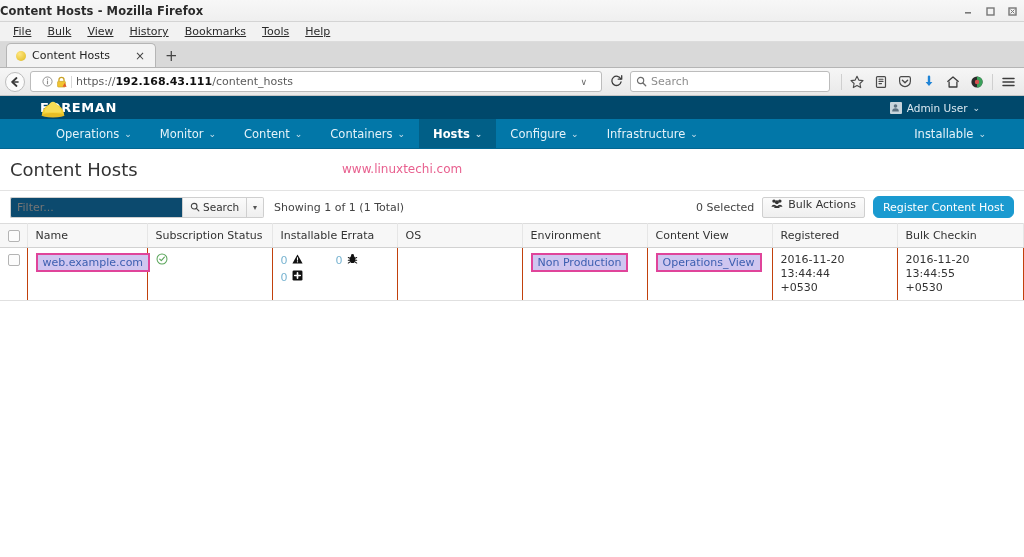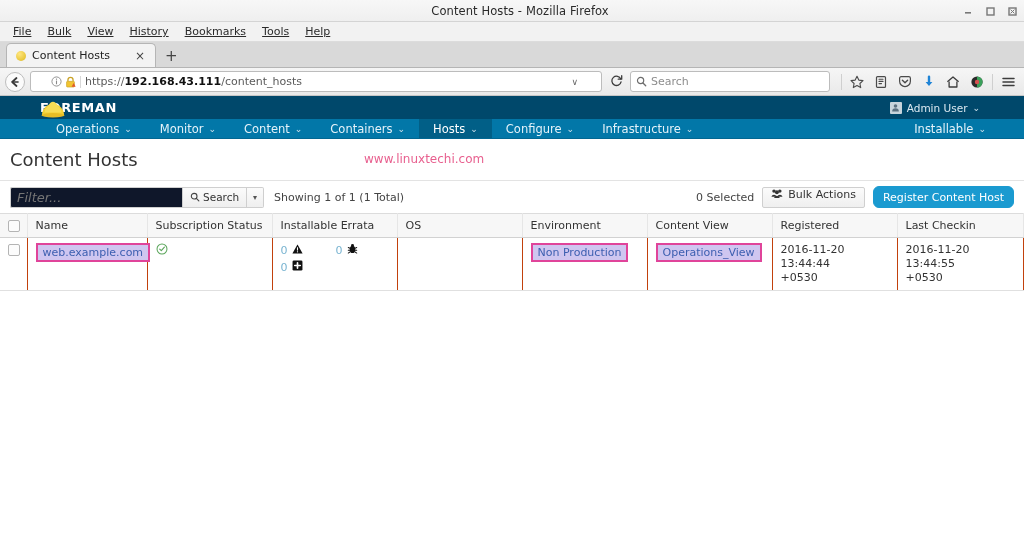--- a/index.html
+++ b/index.html
@@ -13,24 +13,23 @@
 
   
   .titlebar {
     height: 22px;
     background: linear-gradient(#f7f7f7, #efefef);
     border-bottom: 1px solid #d4d4d4;
     display: flex; align-items: center;
     position: relative;
   }
   .titlebar-title {
-    flex: 1; text-align: center;
-    font-size: 11.5px; font-weight: normal; color: #2a2a2a;
+    flex: 1; 
+    font-size: 11.5px; font-weight: bold; color: #2a2a2a;
     letter-spacing: .1px;
-    padding-left: 16px;
   }
   .win-buttons { position: absolute; right: 6px; top: 0; height: 22px; display: flex; align-items: center; gap: 11px; }
   .win-btn { width: 11px; height: 11px; display: flex; align-items: center; justify-content: center; }
   .win-btn svg { display: block; }
 
   
   .menubar {
     height: 20px;
     background: #f2f2f2;
     border-bottom: 1px solid #dcdcdc;
@@ -89,21 +88,21 @@
     display: flex; align-items: center; justify-content: center;
     cursor: pointer; flex: none;
   }
   .urlbar {
     flex: 1;
     height: 21px;
     background: #ffffff;
     border: 1px solid #bcbcbc;
     border-radius: 3px;
     display: flex; align-items: center;
-    padding: 0 20px;
+    padding: 0 11px;
     gap: 4px;
     min-width: 0;
   }
   .url-ident { display: flex; align-items: center; gap: 3px; padding-right: 4px; border-right: 1px solid #d8d8d8; flex: none; }
   .url-text {
     flex: 1; font-size: 11px; color: #5a5a5a; white-space: nowrap; overflow: hidden;
     font-family: "DejaVu Sans", "Liberation Sans", sans-serif;
   }
   .url-text b { color: #111; font-weight: bold; }
   .url-caret { font-size: 9px; color: #666; padding: 0 3px; flex: none; }
@@ -128,62 +127,62 @@
   }
   .brand { display: flex; align-items: center; gap: 7px; padding-left: 32px; }
   .brand-text { color: #fff; font-size: 13px; font-weight: bold; letter-spacing: .6px; }
   .header-right { margin-left: auto; display: flex; align-items: center; gap: 5px; padding-right: 36px; }
   .avatar-box { width: 12px; height: 12px; background: #c7d4dc; border-radius: 1px; display: flex; align-items: center; justify-content: center; }
   .header-user { color: #dbe9f1; font-size: 10.5px; }
   .caret-down { display: inline-block; font-size: 9px; color: #cfe2ec; }
 
   
   .app-nav {
-    height: 20px;
+    height: 30px;
     background: #0277a8;
     display: flex; align-items: stretch;
     padding-left: 42px;
     border-bottom: 1px solid #026792;
   }
   .nav-link {
     display: flex; align-items: center; gap: 5px;
     padding: 0 14px;
     color: #e4f2f9; font-size: 11.5px;
     cursor: pointer; white-space: nowrap;
   }
-  .nav-link.active { background: #015f87; color: #ffffff; }
+  .nav-link.active { background: #015f87; color: #ffffff; font-weight: bold; }
   .nav-right { margin-left: auto; display: flex; align-items: stretch; padding-right: 24px; }
 
   
   .content { background: #fff; }
   .page-title-row {
     height: 41px;
     display: flex; align-items: center;
     padding: 0 10px;
     position: relative;
   }
   .page-title { font-size: 18px; color: #333; font-weight: normal; }
   .watermark {
-    position: absolute; left: 364px; top: 13px;
+    position: absolute; left: 342px; top: 13px;
     font-size: 12px; color: #e8608f;
   }
   .toolbar-row {
     height: 33px;
     border-top: 1px solid #e3e3e3;
     display: flex; align-items: center;
     padding: 0 10px;
     gap: 10px;
   }
   .filter-group { display: flex; align-items: stretch; height: 21px; }
   .filter-input {
     width: 172px; height: 21px;
     border: 1px solid #cfcfcf; border-right: none;
     border-radius: 2px 0 0 2px;
-    background: #0f172a; padding: 0 6px;
-    font-size: 13px; color: #999; font-style: italic;
+    background: #0c4a6e; padding: 0 6px;
+    font-size: 11px; color: #999; 
     font-family: "DejaVu Sans", "Liberation Sans", sans-serif;
     outline: none;
   }
   .search-btn {
     height: 21px;
     background: linear-gradient(#fbfbfb,#efefef);
     border: 1px solid #cfcfcf;
     display: flex; align-items: center; gap: 3px;
     padding: 0 7px; font-size: 10.5px; color: #333; cursor: pointer;
   }
@@ -498,21 +497,21 @@
         <th class="check-cell">
           <span class="cb"></span>
         </th>
         <th>Name</th>
         <th>Subscription Status</th>
         <th>Installable Errata</th>
         <th>OS</th>
         <th>Environment</th>
         <th>Content View</th>
         <th>Registered</th>
-        <th>Last Checkin</th>
+        <th>Bulk Checkin</th>
       </tr>
     </thead>
     <tbody>
       <tr>
         <td class="check-cell">
           <span class="cb"></span>
         </td>
         <td>
           <span class="hl-box">
             <a class="host-link" href="#">web.example.com</a>

